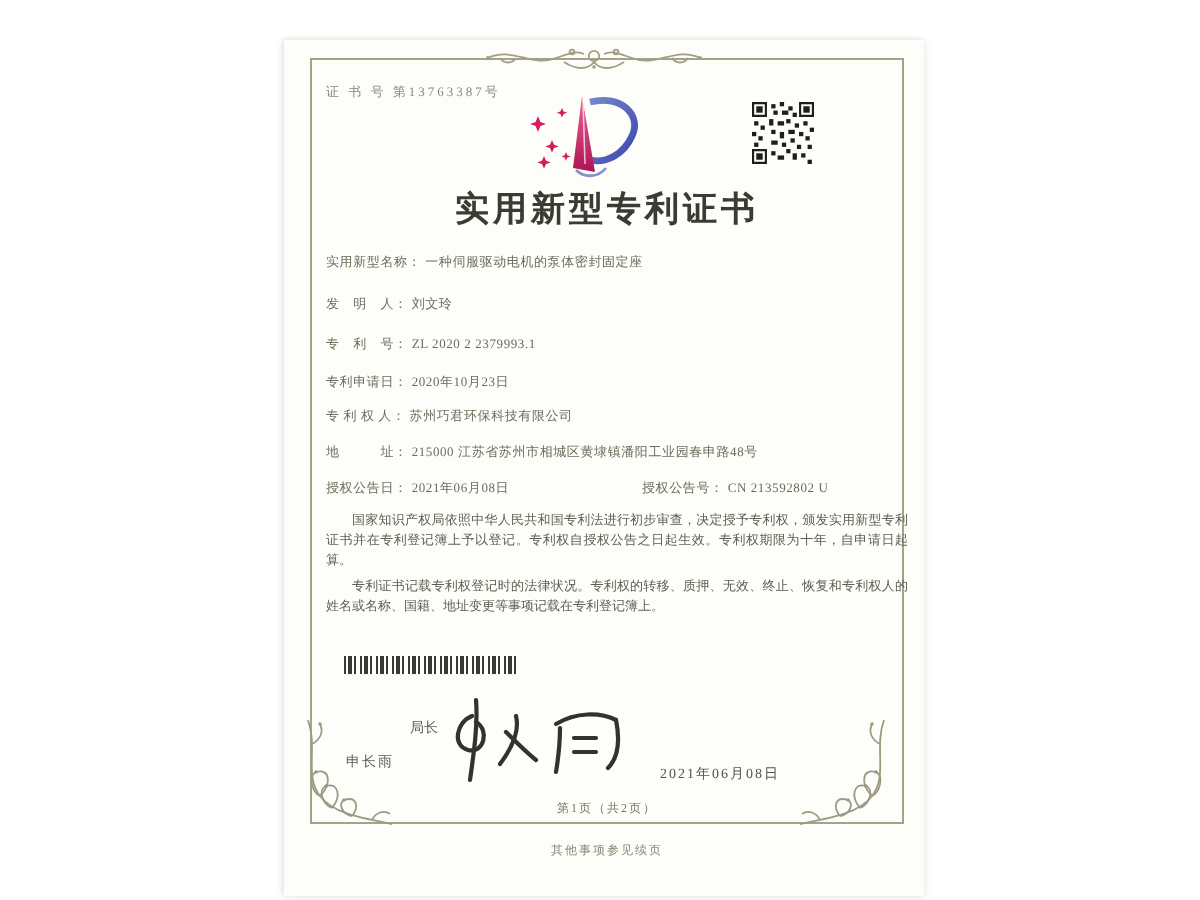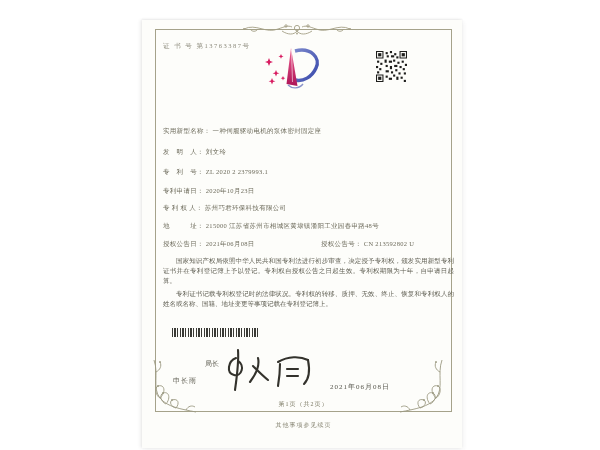--- a/index.html
+++ b/index.html
@@ -186,20 +186,21 @@
         <rect x="26" y="20" width="2" height="2"></rect>
       <rect x="9" y="23" width="2" height="2"></rect>
         <rect x="12" y="25" width="3" height="2"></rect>
         <rect x="16" y="22" width="2" height="2"></rect>
       <rect x="19" y="24" width="2" height="3"></rect>
         <rect x="23" y="24" width="2" height="2"></rect>
         <rect x="26" y="27" width="2" height="2"></rect>
     </g>
   </svg>
 
+  <div class="cert-title">实用新型专利证书</div>
 
   <div class="field-row" style="top:107px">
     <span>实用新型名称：</span><span class="val">一种伺服驱动电机的泵体密封固定座</span>
   </div>
   <div class="field-row" style="top:128px">
     <span>发　明　人：</span><span class="val">刘文玲</span>
   </div>
   <div class="field-row" style="top:148px">
     <span>专　利　号：</span><span class="val">ZL 2020 2 2379993.1</span>
   </div>

